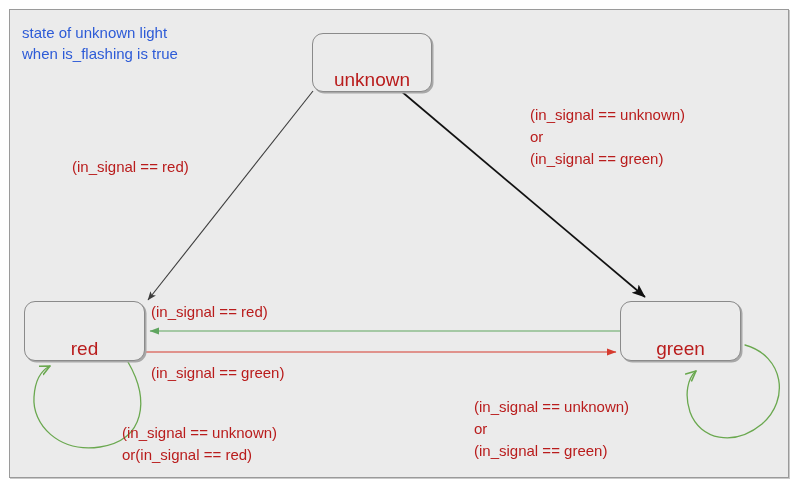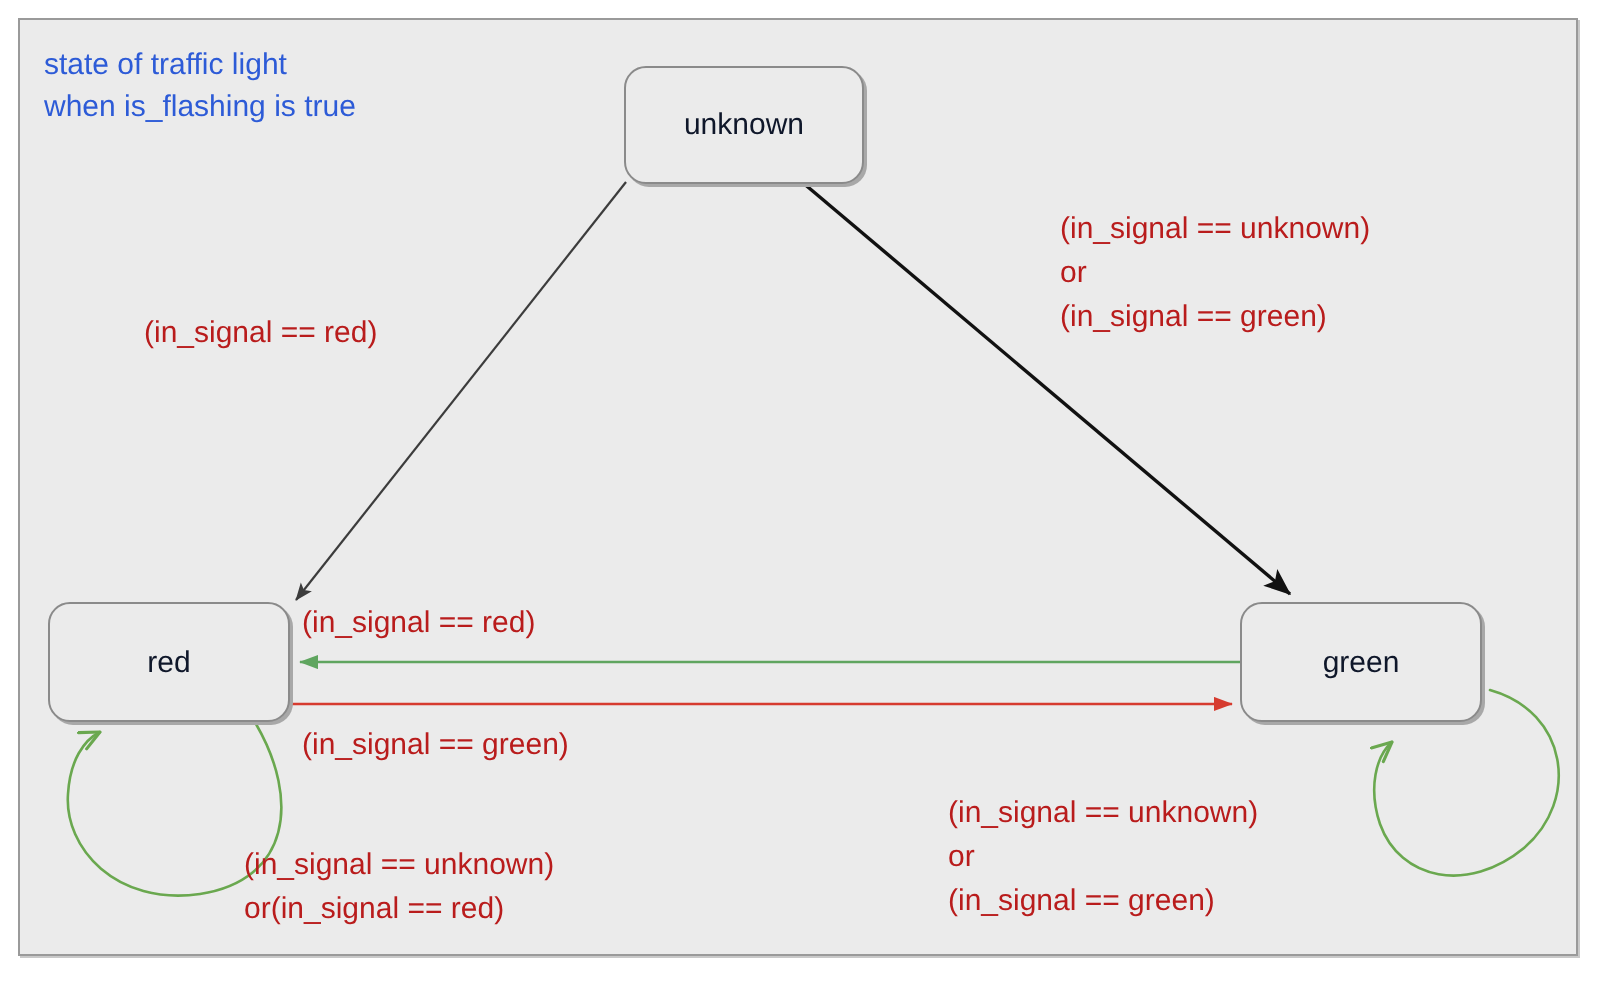--- a/index.html
+++ b/index.html
@@ -45,24 +45,24 @@
     line-height: 21px;
     white-space: pre;
   }
   .state-node {
     position: absolute;
     background: #ebebeb;
     border: 1.4px solid #8a8a8a;
     border-radius: 11px;
     box-sizing: border-box;
     display: flex;
-    align-items: center;
+    align-items: flex-end;
     justify-content: center;
-    color: #0f172a;
-    font-size: 15px;
+    color: #b91c1c;
+    font-size: 19px;
     box-shadow: 1.5px 1.5px 0 0 #a8a8a8;
   }
   .edge-label {
     position: absolute;
     color: #b91c1c;
     font-size: 15px;
     line-height: 22px;
     white-space: pre;
   }
 </style>
@@ -98,21 +98,21 @@
 
     <path d="M620,331 L150,331" fill="none" stroke="#5fa55f" stroke-width="1.2" marker-end="url(#ah-green)"></path>
 
     <path d="M146,352 L616,352" fill="none" stroke="#d63b2f" stroke-width="1.2" marker-end="url(#ah-red)"></path>
 
     <path d="M128,362 C150,400 145,440 100,447 C58,453 32,424 34,397 C35,380 42,370 50,366" fill="none" stroke="#6aa84f" stroke-width="1.3" stroke-linecap="round" marker-end="url(#ah-loop)"></path>
 
     <path d="M745,345 C784,356 790,400 762,424 C734,447 700,440 690,412 C684,394 688,378 696,371" fill="none" stroke="#6aa84f" stroke-width="1.3" stroke-linecap="round" marker-end="url(#ah-loop)"></path>
   </svg>
 
-  <div class="caption" style="left:22px; top:22px;">state of traffic light
+  <div class="caption" style="left:22px; top:22px;">state of unknown light
 when is_flashing is true</div>
 
   <div class="state-node" style="left:312px; top:33px; width:120px; height:59px;">
     <span>unknown</span>
   </div>
 
   <div class="state-node" style="left:24px; top:301px; width:121px; height:60px;">
     <span>red</span>
   </div>
 

